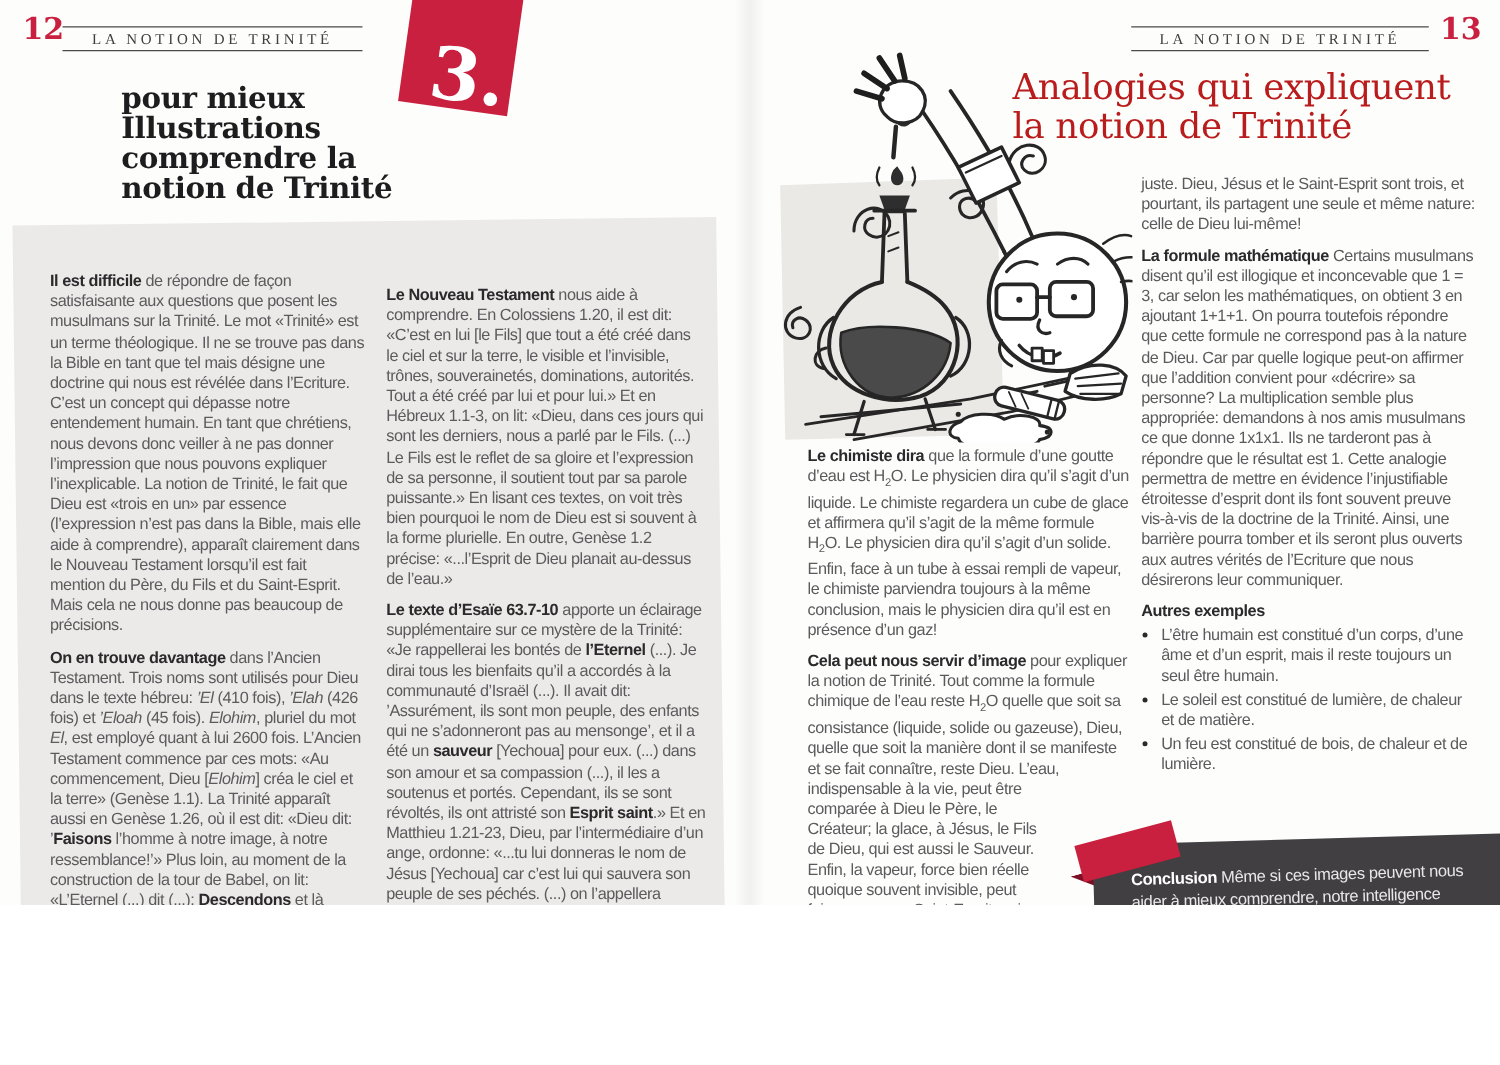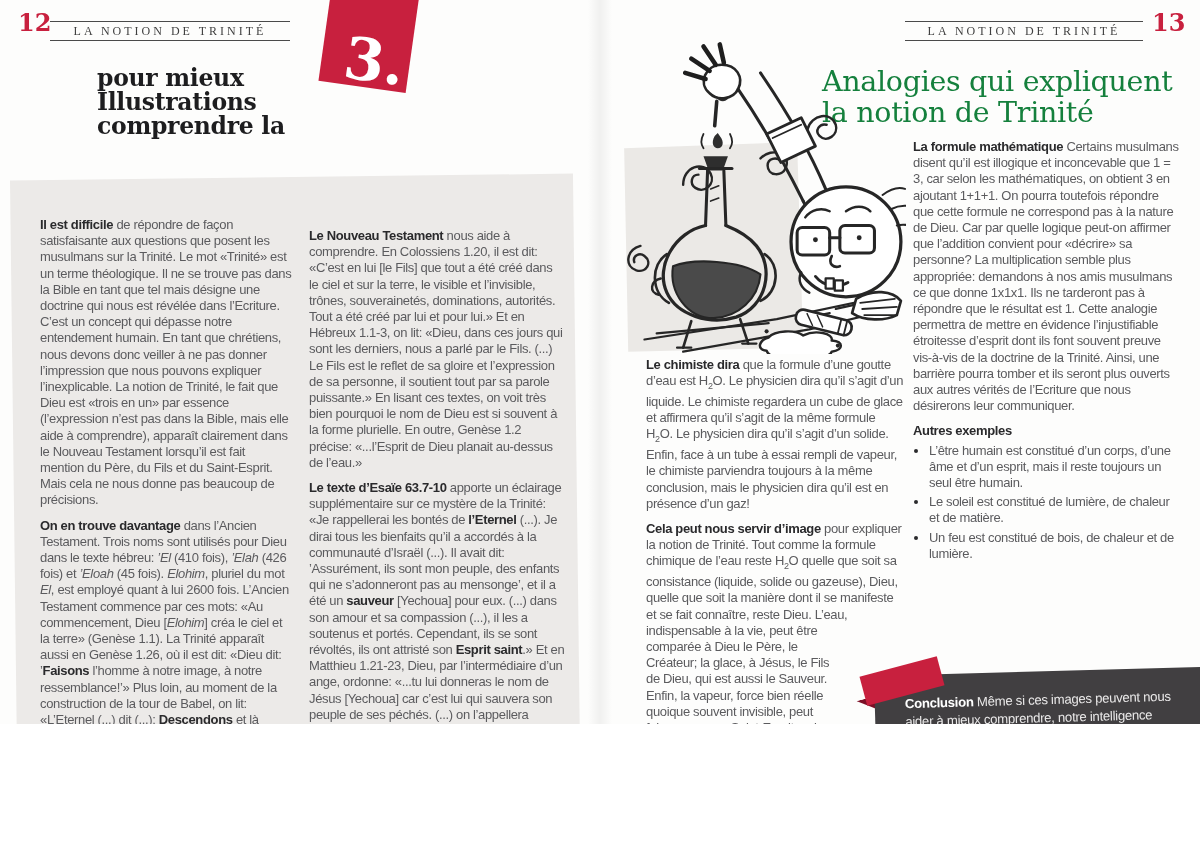--- a/index.html
+++ b/index.html
@@ -19,22 +19,22 @@
 
   
   .badge{position:absolute;left:336px;top:-44px;width:88px;height:126px;background:#c8203e;
          transform:rotate(8deg);transform-origin:top left;z-index:2;}
   .badge-num{position:absolute;right:5px;bottom:-2px;color:#fff;font:bold 58px/58px "DejaVu Serif",serif;}
 
   
   .title-left{position:absolute;left:97px;top:66px;margin:0;font:bold 23.5px/24px "DejaVu Serif",serif;
               color:#1d1d1f;letter-spacing:-0.3px;}
   .title-left span{display:block;}
-  .title-right{position:absolute;left:810px;top:54px;margin:12px;font:normal 28.5px/31px "DejaVu Serif",serif;
-               color:#15803d;letter-spacing:-0.3px;}
+  .title-right{position:absolute;left:810px;top:54px;margin:0;font:normal 28.5px/31px "DejaVu Serif",serif;
+               color:#b91c1c;letter-spacing:-0.3px;}
   .title-right .tline{display:block;}
   .title-right b{font-weight:normal;}
 
   
   .panel{position:absolute;left:14px;top:177px;width:563px;height:659px;background:#eceae8;
          transform:rotate(-0.7deg);z-index:0;}
 
   
   .col{position:absolute;font-size:13px;line-height:16.2px;letter-spacing:-0.35px;color:#5b5b5e;z-index:1;}
   .col p{margin:0 0 9px;}
@@ -75,20 +75,21 @@
     <div class="running-head rh-left">LA NOTION DE TRINITÉ</div>
 
     <div class="badge">
       <span class="badge-num">3.</span>
     </div>
 
     <h1 class="title-left">
       <span>pour mieux</span>
       <span>Illustrations</span>
       <span>comprendre la</span>
+      <span>notion de Trinité</span>
     </h1>
 
     <div class="panel"></div>
     <div class="col" id="left-col1">
         <p><b>Il est difficile</b> de répondre de façon satisfaisante aux questions que posent les musulmans sur la Trinité. Le mot «Trinité» est un terme théologique. Il ne se trouve pas dans la Bible en tant que tel mais désigne une doctrine qui nous est révélée dans l’Ecriture. C’est un concept qui dépasse notre entendement humain. En tant que chrétiens, nous devons donc veiller à ne pas donner l’impression que nous pouvons expliquer l’inexplicable. La notion de Trinité, le fait que Dieu est «trois en un» par essence (l’expression n’est pas dans la Bible, mais elle aide à comprendre), apparaît clairement dans le Nouveau Testament lorsqu’il est fait mention du Père, du Fils et du Saint-Esprit. Mais cela ne nous donne pas beaucoup de précisions.</p>
         <p><b>On en trouve davantage</b> dans l’Ancien Testament. Trois noms sont utilisés pour Dieu dans le texte hébreu: <i>’El</i> (410 fois), <i>’Elah</i> (426 fois) et <i>’Eloah</i> (45 fois). <i>Elohim</i>, pluriel du mot <i>El</i>, est employé quant à lui 2600 fois. L’Ancien Testament commence par ces mots: «Au commencement, Dieu [<i>Elohim</i>] créa le ciel et la terre» (Genèse 1.1). La Trinité apparaît aussi en Genèse 1.26, où il est dit: «Dieu dit: ’<b>Faisons</b> l’homme à notre image, à notre ressemblance!’» Plus loin, au moment de la construction de la tour de Babel, on lit: «L’Eternel (...) dit (...): <b>Descendons</b> et là <b>brouillons</b> leur langage» (Genèse 11.5-7).</p>
       </div>
     <div class="col" id="left-col2">
         <p><b>Le Nouveau Testament</b> nous aide à comprendre. En Colossiens 1.20, il est dit: «C’est en lui [le Fils] que tout a été créé dans le ciel et sur la terre, le visible et l’invisible, trônes, souverainetés, dominations, autorités. Tout a été créé par lui et pour lui.» Et en Hébreux 1.1-3, on lit: «Dieu, dans ces jours qui sont les derniers, nous a parlé par le Fils. (...) Le Fils est le reflet de sa gloire et l’expression de sa personne, il soutient tout par sa parole puissante.» En lisant ces textes, on voit très bien pourquoi le nom de Dieu est si souvent à la forme plurielle. En outre, Genèse 1.2 précise: «...l’Esprit de Dieu planait au-dessus de l’eau.»</p>
         <p><b>Le texte d’Esaïe 63.7-10</b> apporte un éclairage supplémentaire sur ce mystère de la Trinité: «Je rappellerai les bontés de <b>l’Eternel</b> (...). Je dirai tous les bienfaits qu’il a accordés à la communauté d’Israël (...). Il avait dit: ’Assurément, ils sont mon peuple, des enfants qui ne s’adonneront pas au mensonge’, et il a été un <b>sauveur</b> [Yechoua] pour eux. (...) dans son amour et sa compassion (...), il les a soutenus et portés. Cependant, ils se sont révoltés, ils ont attristé son <b>Esprit saint</b>.» Et en Matthieu 1.21-23, Dieu, par l’intermédiaire d’un ange, ordonne: «...tu lui donneras le nom de Jésus [Yechoua] car c’est lui qui sauvera son peuple de ses péchés. (...) on l’appellera Emmanuel, ce qui signifie ’<b>Dieu avec nous</b>’.»</p>
@@ -174,20 +175,21 @@
       </g>
     </svg>
 
     <div class="col" id="mid-col">
         <p><b>Le chimiste dira</b> que la formule d’une goutte d’eau est H<sub>2</sub>O. Le physicien dira qu’il s’agit d’un liquide. Le chimiste regardera un cube de glace et affirmera qu’il s’agit de la même formule H<sub>2</sub>O. Le physicien dira qu’il s’agit d’un solide. Enfin, face à un tube à essai rempli de vapeur, le chimiste parviendra toujours à la même conclusion, mais le physicien dira qu’il est en présence d’un gaz!</p>
         <p><b>Cela peut nous servir d’image</b> pour expliquer la notion de Trinité. Tout comme la formule chimique de l’eau reste H<sub>2</sub>O quelle que soit sa consistance (liquide, solide ou gazeuse), Dieu, quelle que soit la manière dont il se manifeste et se fait connaître, reste Dieu. <span class="wrap-spacer" style="width: 58px; height: 220px;"></span>L’eau, indispensable à la vie, peut être comparée à Dieu le Père, le Créateur; la glace, à Jésus, le Fils de Dieu, qui est aussi le Sauveur. Enfin, la vapeur, force bien réelle quoique souvent invisible, peut faire penser au Saint-Esprit, qui révèle Dieu à tous ceux qui le cherchent et donne au croyant la force de vivre une vie</p>
       </div>
 
     <div class="col" id="right-col">
       <div>
+          <p>juste. Dieu, Jésus et le Saint-Esprit sont trois, et pourtant, ils partagent une seule et même nature: celle de Dieu lui-même!</p>
           <p><b>La formule mathématique</b>  Certains musulmans disent qu’il est illogique et inconcevable que 1 = 3, car selon les mathématiques, on obtient 3 en ajoutant 1+1+1. On pourra toutefois répondre que cette formule ne correspond pas à la nature de Dieu. Car par quelle logique peut-on affirmer que l’addition convient pour «décrire» sa personne? La multiplication semble plus appropriée: demandons à nos amis musulmans ce que donne 1x1x1. Ils ne tarderont pas à répondre que le résultat est 1. Cette analogie permettra de mettre en évidence l’injustifiable étroitesse d’esprit dont ils font souvent preuve vis-à-vis de la doctrine de la Trinité. Ainsi, une barrière pourra tomber et ils seront plus ouverts aux autres vérités de l’Ecriture que nous désirerons leur communiquer.</p>
         </div>
       <div class="subhead">Autres exemples</div>
       <ul class="examples">
           <li>L’être humain est constitué d’un corps, d’une âme et d’un esprit, mais il reste toujours un seul être humain.</li>
           <li>Le soleil est constitué de lumière, de chaleur et de matière.</li>
           <li>Un feu est constitué de bois, de chaleur et de lumière.</li>
         </ul>
     </div>
 

